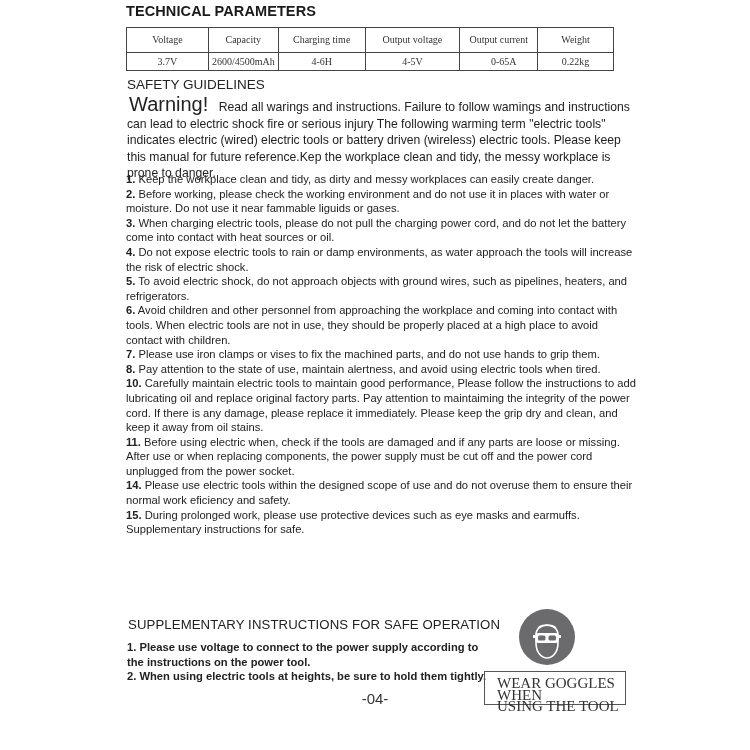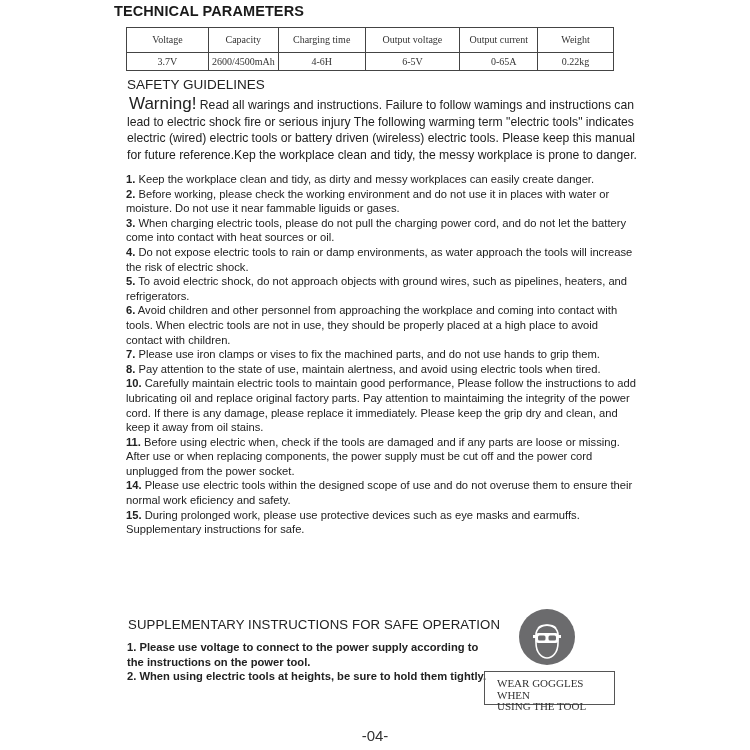--- a/index.html
+++ b/index.html
@@ -3,52 +3,52 @@
   <meta charset="utf-8">
   <style>
     html, body { margin: 0; padding: 0; }
     body {
       width: 750px; height: 750px; background: #ffffff; position: relative;
       overflow: hidden; color: #1e1e1e;
       font-family: "Liberation Sans", "DejaVu Sans", sans-serif;
     }
     .abs { position: absolute; }
     #tech-title {
-      left: 114px; top: 3px; font-weight: bold; font-size: 14.5px; letter-spacing: 0.1px; color: #1a1a1a;
+      left: 126px; top: 3px; font-weight: bold; font-size: 14.5px; letter-spacing: 0.1px; color: #1a1a1a;
     }
     #tech-table {
       left: 126px; top: 27px; width: 488px; border-collapse: collapse;
       font-family: "Liberation Serif", "DejaVu Serif", serif; font-size: 10px; color: #333; padding-left: 13px;
     }
     #tech-table td {
       border: 1px solid #444; text-align: center; padding: 0; height: 17px; line-height: 17px;
     }
     #tech-table tr.head td { height: 24px; line-height: 24px; }
     #safety-title { left: 127px; top: 77px; font-size: 13.5px; color: #222; }
     #warning-para {
       left: 127px; top: 96px; width: 510px; font-size: 12.2px; line-height: 16.6px; color: #222;
     }
-    #warning-para .warn { font-size: 17px; margin-left: 2px; margin-right: 0; }
+    #warning-para .warn { font-size: 20px; margin-left: 2px; margin-right: 7px; }
     #rules {
       left: 126px; top: 172px; width: 510px; font-size: 11.2px; line-height: 14.6px; color: #222;
     }
     #rules p { margin: 0; }
     #rules b { font-weight: bold; }
     #supp-title { left: 128px; top: 617px; font-size: 13.2px; color: #222; letter-spacing: 0.1px; }
     #supp-list {
       left: 127px; top: 640px; width: 360px; font-size: 11.2px; line-height: 14.6px; color: #222; font-weight: bold;
     }
     #supp-list p { margin: 0; }
     #goggles-icon { left: 519px; top: 609px; width: 56px; height: 56px; }
     #goggles-box {
-      left: 484px; top: 671px; width: 131px; height: 34px; border: 1px solid #555;
+      left: 484px; top: 671px; width: 142px; height: 34px; border: 1px solid #555;
       box-sizing: border-box; font-family: "Liberation Serif", "DejaVu Serif", serif;
-      font-size: 11px; line-height: 11.5px; color: #333; padding: 6px 0 0 12px;
+      font-size: 15px; line-height: 11.5px; color: #333; padding: 6px 0 0 12px;
     }
-    #page-number { left: 0; width: 750px; top: 727px; text-align: center; font-size: 15px; color: #333; }
+    #page-number { left: 0; width: 750px; top: 690px; text-align: center; font-size: 15px; color: #333; }
   </style>
 </head>
 <body>
 
 <div id="tech-title" class="abs">TECHNICAL PARAMETERS</div>
 
 <table id="tech-table" class="abs">
   <colgroup>
     <col style="width:82px">
       <col style="width:70px">
@@ -63,21 +63,21 @@
     <td>Capacity</td>
     <td>Charging time</td>
     <td>Output voltage</td>
     <td>Output current</td>
     <td>Weight</td>
   </tr>
   <tr>
     <td>3.7V</td>
     <td>2600/4500mAh</td>
     <td>4-6H</td>
-    <td>6-5V</td>
+    <td>4-5V</td>
     <td style="padding-left:10px">0-65A</td>
     <td>0.22kg</td>
   </tr>
 </tbody>
   </table>
 
 <div id="safety-title" class="abs">SAFETY GUIDELINES</div>
 
 <div id="warning-para" class="abs">
   <span class="warn">Warning!</span>

